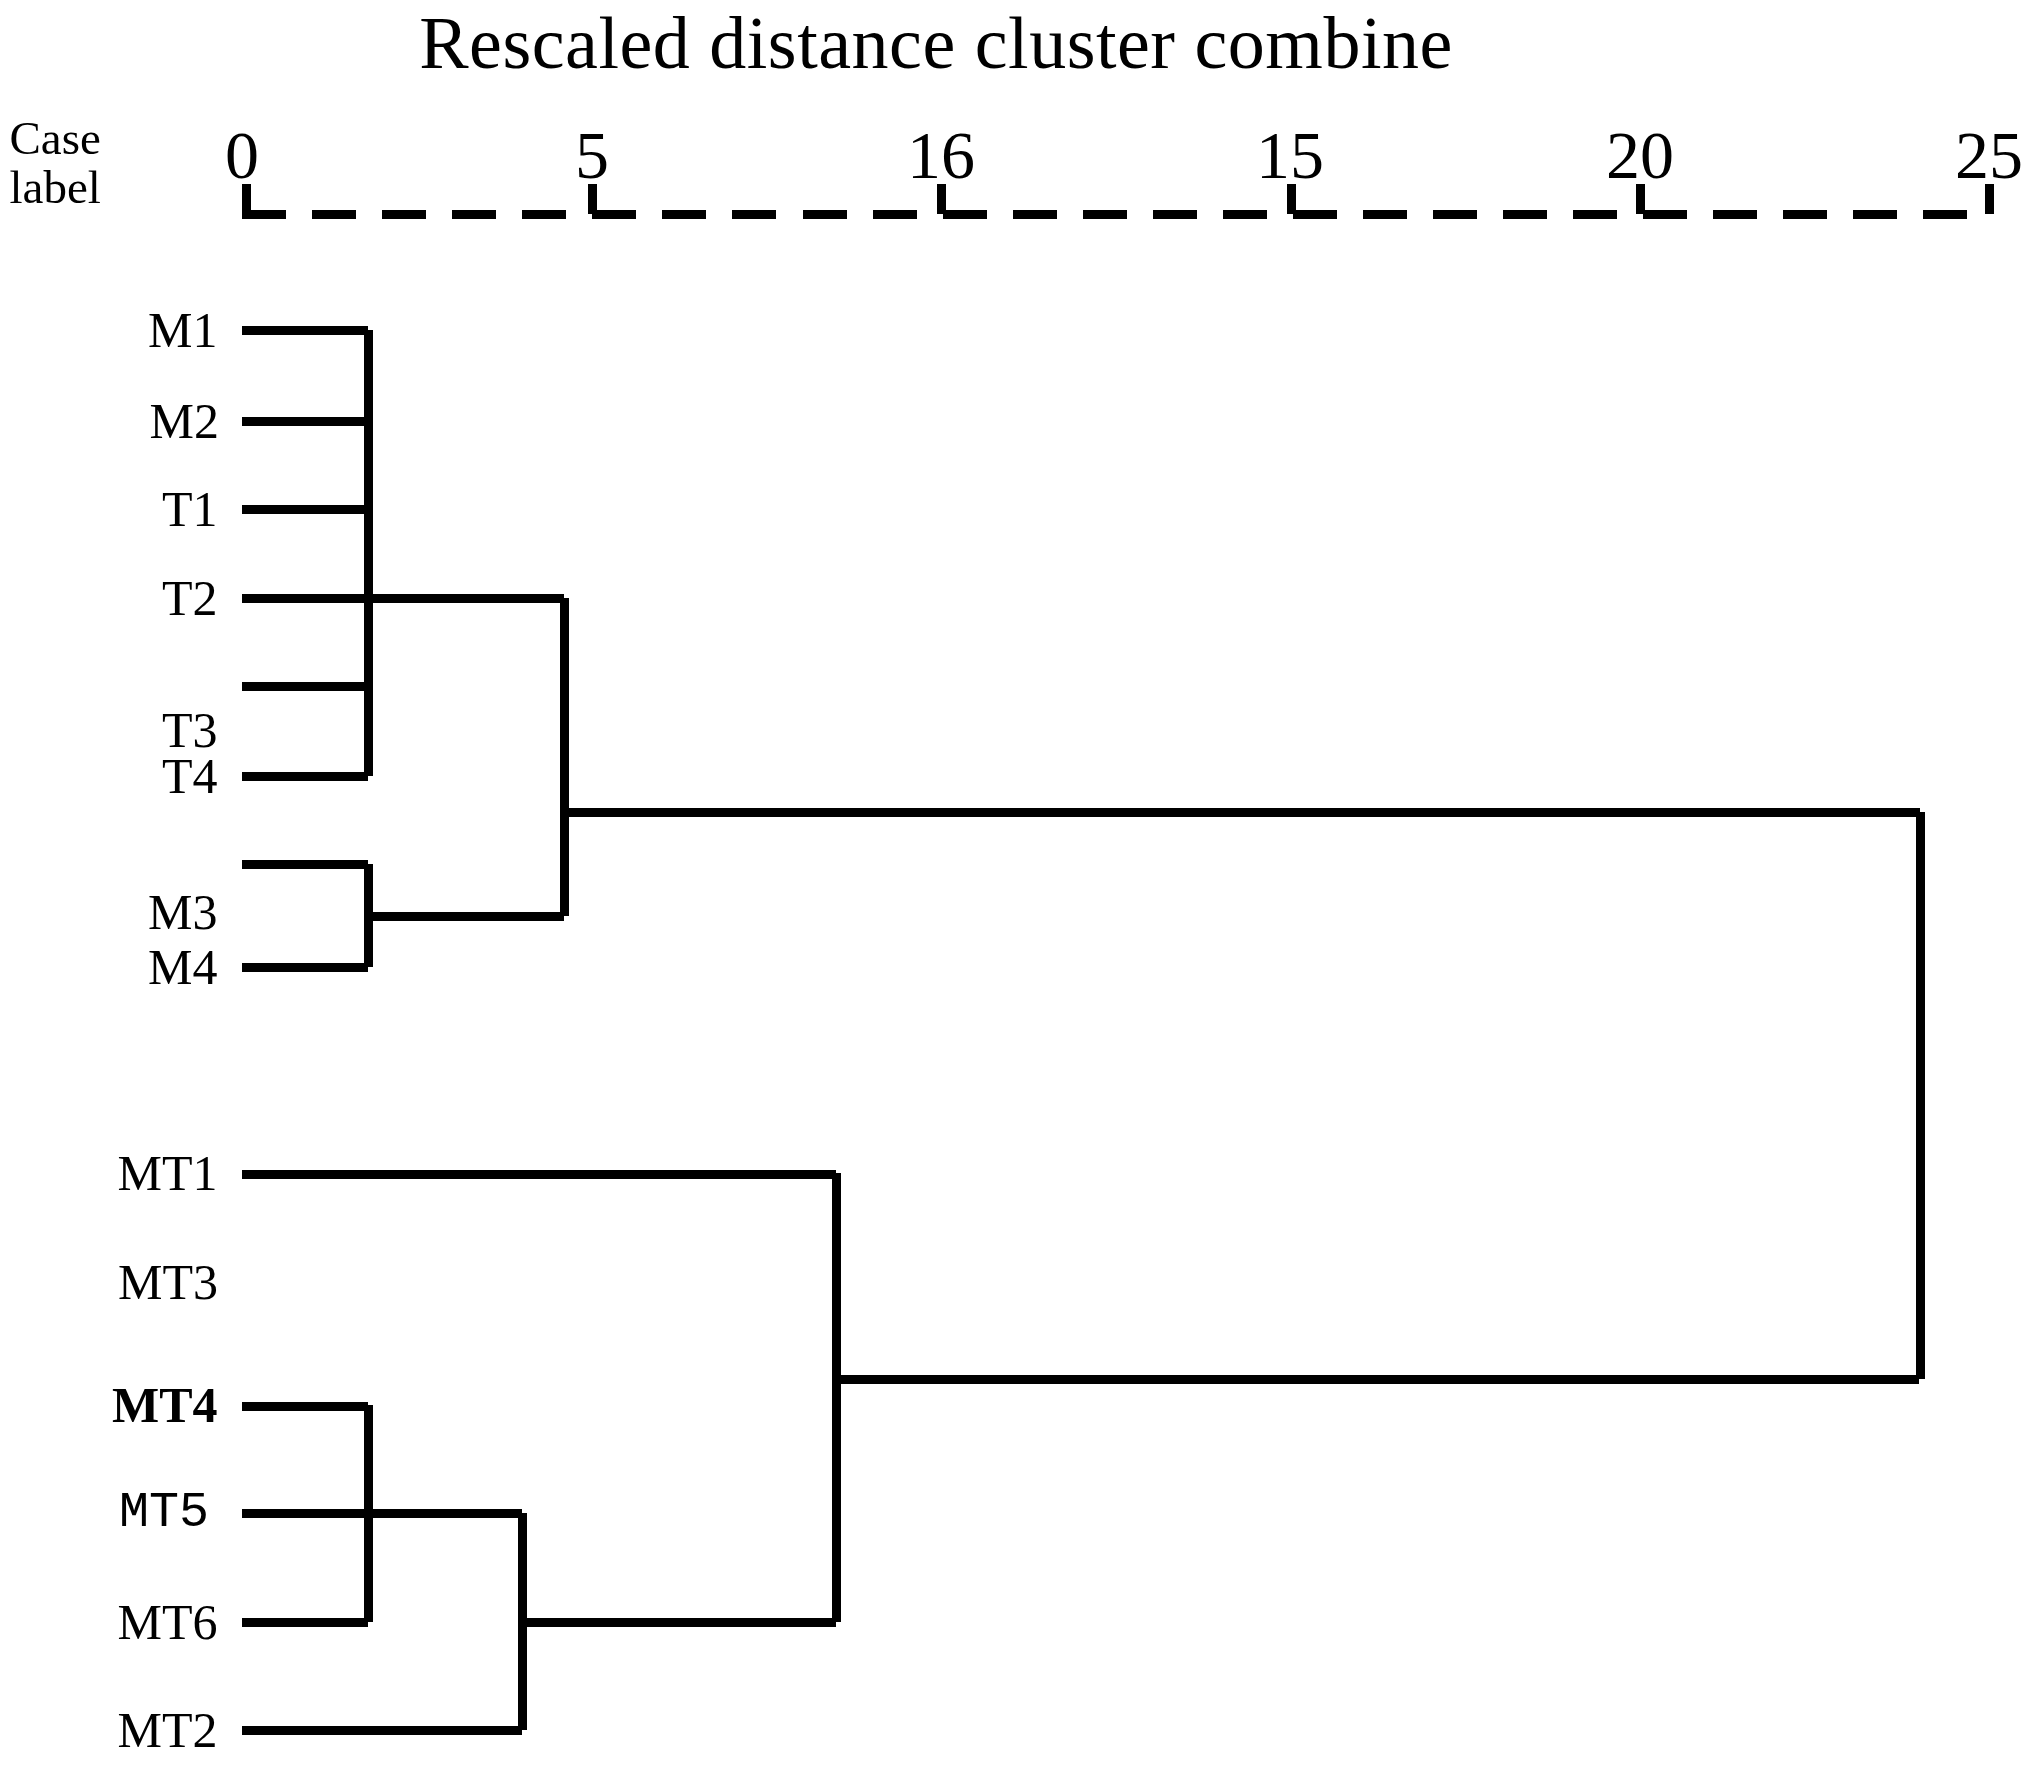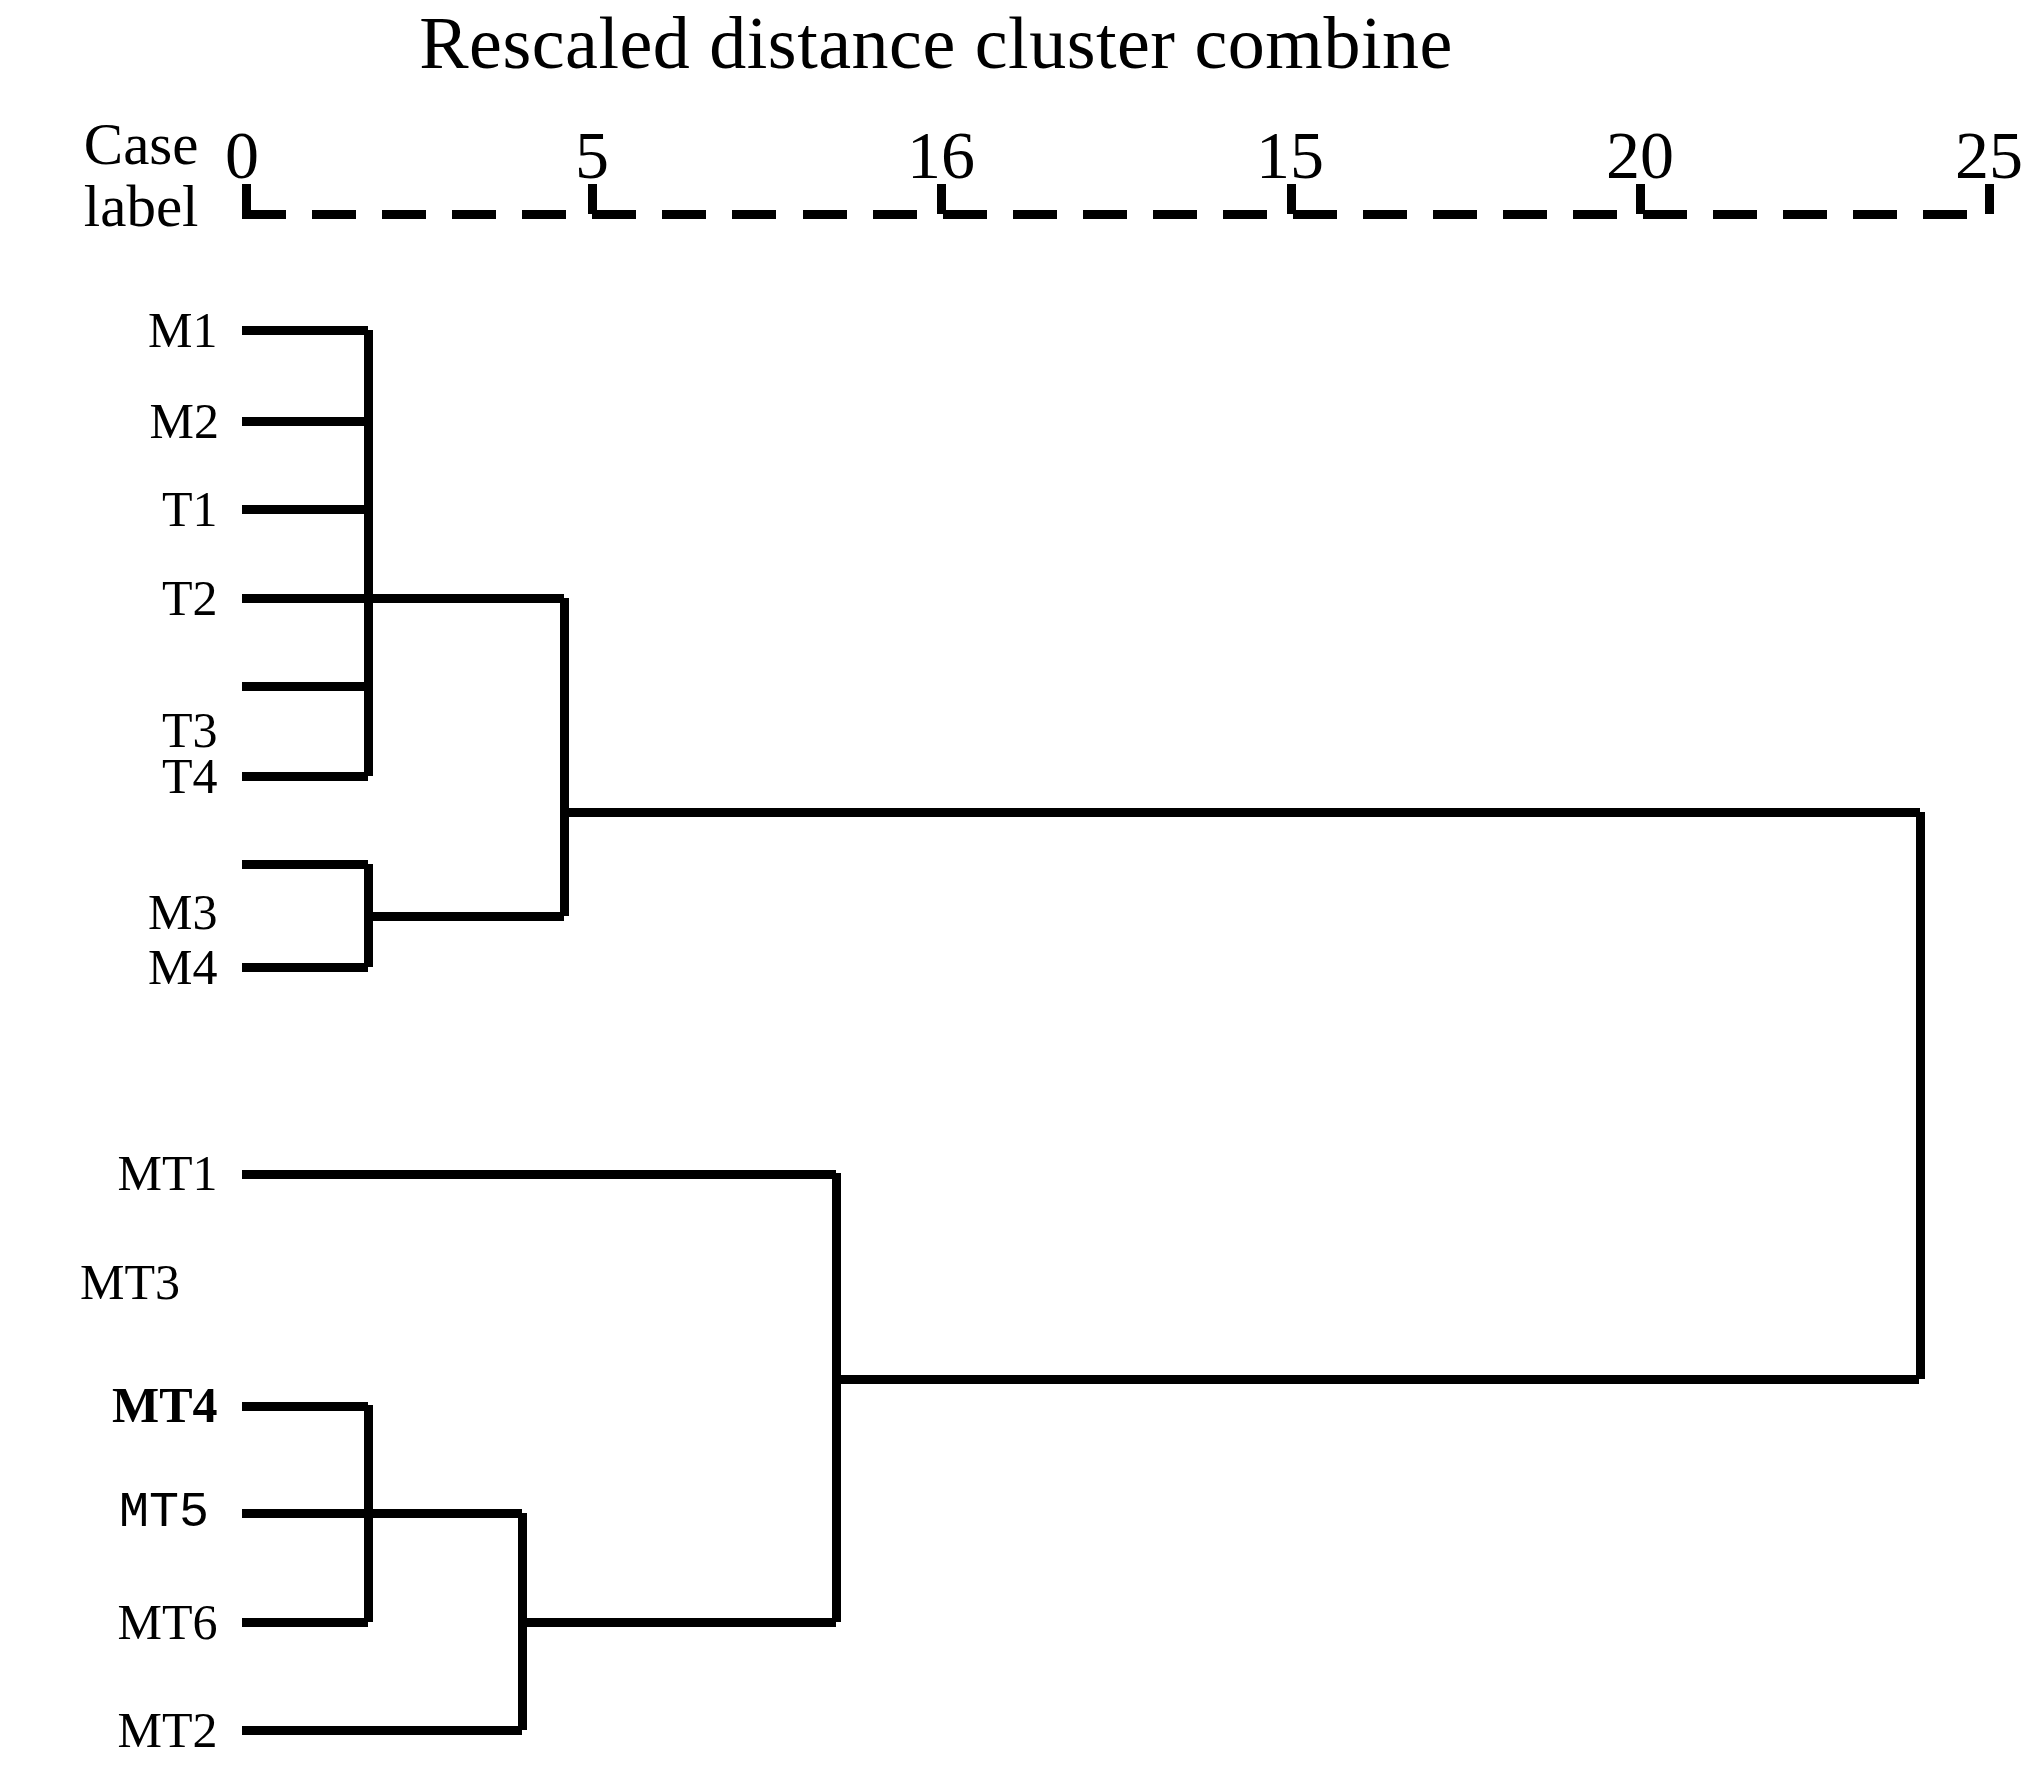--- a/index.html
+++ b/index.html
@@ -5,21 +5,21 @@
 <style>
   html,body{margin:0;padding:0;background:#ffffff;}
   body{font-family:"Liberation Serif",serif;color:#000;}
   #root{position:relative;width:2036px;height:1785px;background:#fff;overflow:hidden;}
   #title{
     position:absolute;left:0;top:5.7px;width:1872px;text-align:center;
     font-size:74px;line-height:1;letter-spacing:0.5px;
   }
   #caselabel{
     position:absolute;left:9.5px;top:114px;width:189px;
-    font-size:59px;line-height:1.05;text-align:right;
+    font-size:47px;line-height:1.05;text-align:left;
   }
   .axis-tick-label{
     position:absolute;font-size:68px;line-height:1;text-align:center;
     transform:translateX(-50%);
   }
   .dash{position:absolute;height:8.5px;background:#000;}
   .tickmark{position:absolute;width:8.5px;background:#000;}
   .leaf-label{
     position:absolute;font-size:50px;line-height:1;
     text-align:right;transform:translateY(-50%);
@@ -85,21 +85,21 @@
   <div id="labels">
       <div class="leaf-label" style="left: 9.5px; top: 330px;">M1</div>
       <div class="leaf-label" style="left: 11px; top: 421px;">M2</div>
       <div class="leaf-label" style="left: 9.5px; top: 509px;">T1</div>
       <div class="leaf-label" style="left: 9.5px; top: 598px;">T2</div>
       <div class="leaf-label" style="left: 9.5px; top: 686px; margin-top: 44px;">T3</div>
       <div class="leaf-label" style="left: 9.5px; top: 776px;">T4</div>
       <div class="leaf-label" style="left: 9.5px; top: 912px;">M3</div>
       <div class="leaf-label" style="left: 9.5px; top: 967px;">M4</div>
       <div class="leaf-label" style="left: 9.5px; top: 1173px;">MT1</div>
-      <div class="leaf-label" style="left: 26px; top: 1282px; text-align: center;">MT3</div>
+      <div class="leaf-label" style="left: 10px; top: 1282px;">MT3</div>
       <div class="leaf-label" style="left: 9.5px; top: 1405px; font-weight: bold;">MT4</div>
       <div class="leaf-label" style="left: 1px; top: 1513px; font-family: Liberation Mono, monospace;">MT5</div>
       <div class="leaf-label" style="left: 9.5px; top: 1622px;">MT6</div>
       <div class="leaf-label" style="left: 9.5px; top: 1730px;">MT2</div>
     </div>
   <div id="tree">
       <div class="hline" style="left: 242px; top: 326px; width: 126px;"></div>
       <div class="hline" style="left: 242px; top: 417px; width: 126px;"></div>
       <div class="hline" style="left: 242px; top: 505px; width: 126px;"></div>
       <div class="hline" style="left: 242px; top: 594px; width: 126px;"></div>

